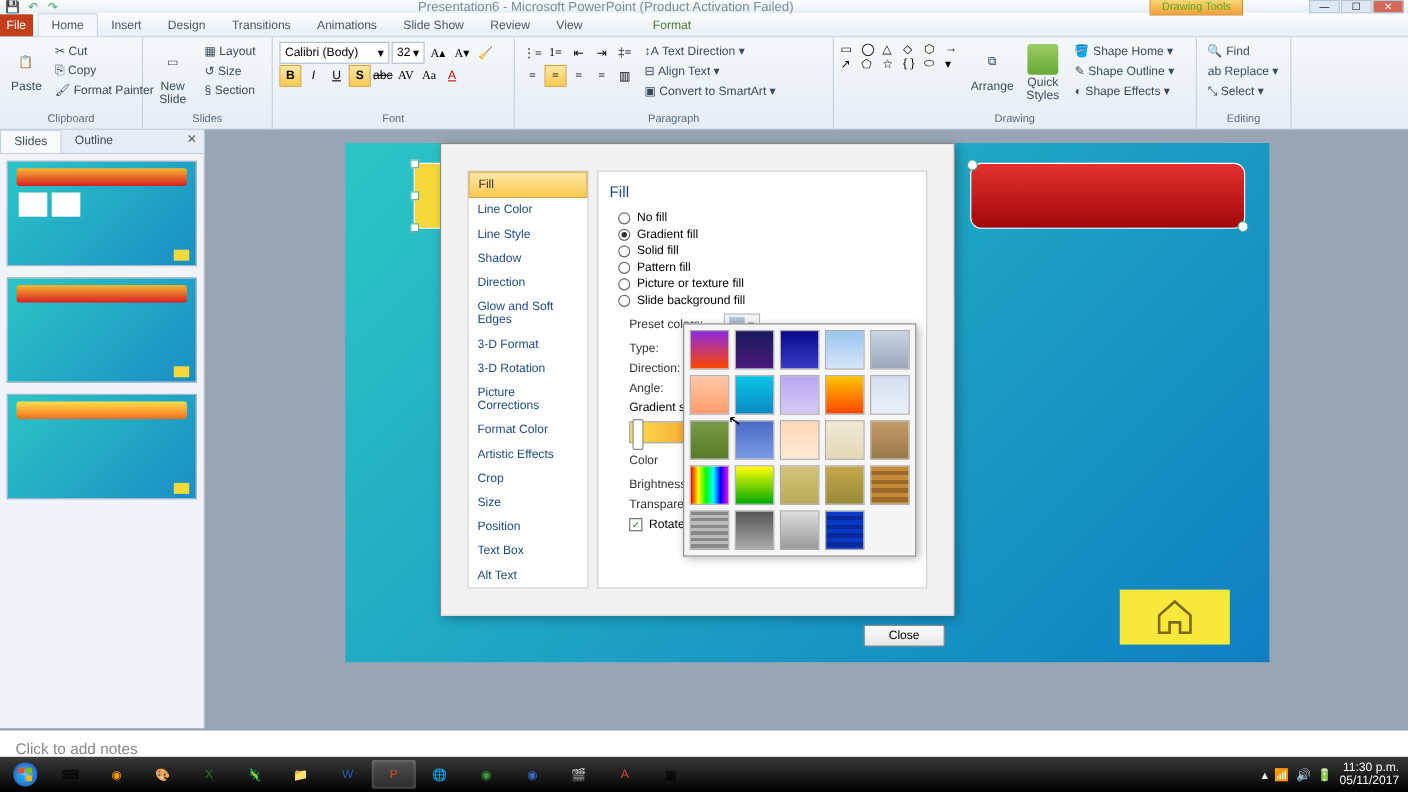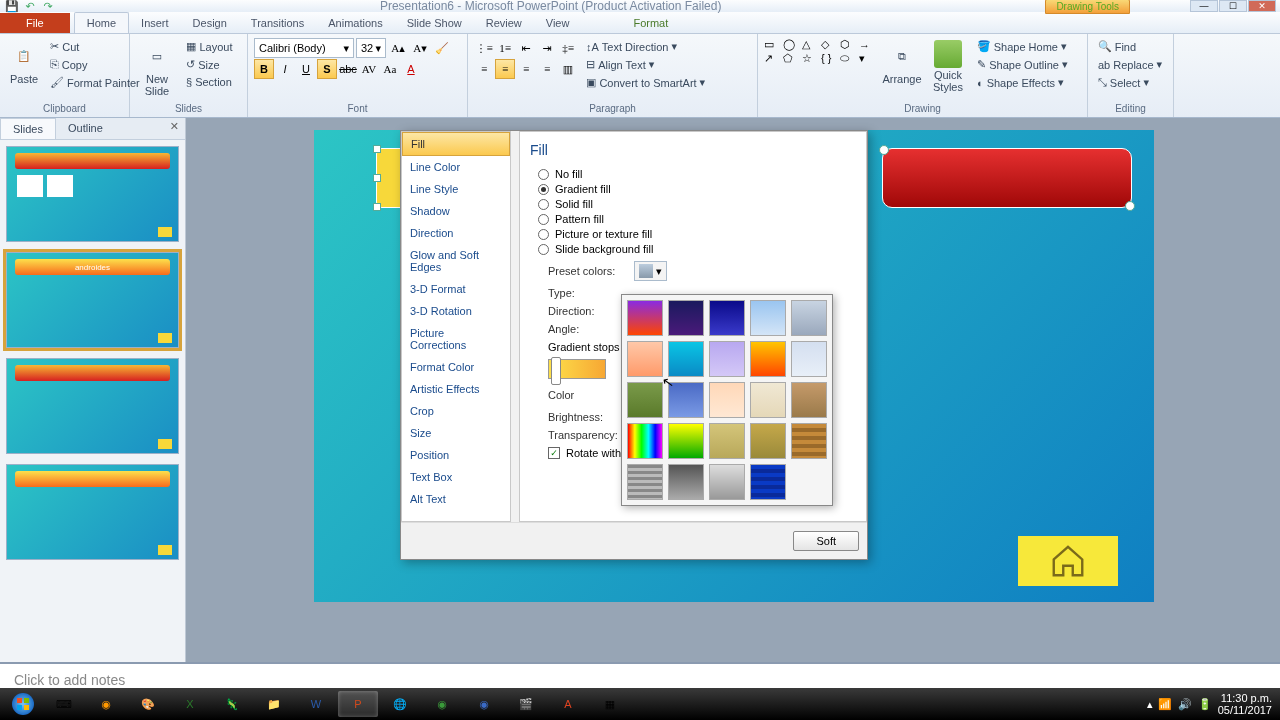--- a/index.html
+++ b/index.html
@@ -6,21 +6,21 @@
 body{width:1280px;height:720px;background:#fff;overflow:hidden;position:relative}
 .titlebar{height:12px;background:linear-gradient(#fcfdfe,#e6eef7);display:flex;align-items:center;padding:0 4px}
 .qat{display:flex;gap:2px;align-items:center}
 .qat-icon{width:16px;height:12px;display:flex;align-items:center;justify-content:center;color:#4a6}
 .title-text{flex:1;text-align:center;color:#7a8aa0;font-size:12px}
 .context-tab{background:linear-gradient(#f9d976,#f39f3a);padding:1px 10px;color:#5a2;font-size:10px;border:1px solid #d48a2a;border-radius:2px 2px 0 0}
 .winbtns{display:flex;gap:1px}
 .winbtn{width:28px;height:12px;background:#dde8f4;border:1px solid #b5c5d8;display:flex;align-items:center;justify-content:center;font-size:9px}
 .winbtn.close{background:#d16a58;color:#fff}
 .ribbon-tabs{height:22px;background:linear-gradient(#fcfdfe,#e6eef7);display:flex;align-items:flex-end;border-bottom:1px solid #bcc9da}
-.file-tab{background:#c43e1c;color:#fff;padding:4px 26px;font-size:11px;margin-right:4px}
+.file-tab{background:#c43e1c;color:#fff;padding:4px 6px;font-size:11px;margin-right:4px}
 .rtab{padding:4px 12px;color:#4a5568;cursor:pointer}
 .rtab.active{background:#f4f7fb;border:1px solid #bcc9da;border-bottom:none;border-radius:2px 2px 0 0}
 .rtab.fmt{color:#4a7a2a}
 .ribbon{height:84px;background:linear-gradient(#f5f8fb,#e6edf6);border-bottom:1px solid #a7b8cd;display:flex}
 .rgroup{border-right:1px solid #c3cfdd;padding:2px 6px;display:flex;flex-direction:column;justify-content:space-between;position:relative}
 .rgroup-label{font-size:10px;color:#5a6b82;text-align:center;padding-bottom:1px}
 .rgroup-content{flex:1;display:flex;align-items:flex-start;gap:4px;padding-top:2px}
 .rbtn{display:flex;align-items:center;gap:3px;padding:2px 4px;color:#3a4a5e;white-space:nowrap}
 .rbtn-big{flex-direction:column;width:42px;text-align:center;gap:1px;padding:2px}
 .ricon{width:16px;height:16px;display:inline-flex;align-items:center;justify-content:center}
@@ -49,21 +49,21 @@
 .slide{position:absolute;left:128px;top:12px;width:840px;height:472px;background:linear-gradient(135deg,#2cc5c5,#0f7fc2)}
 .shape-red{position:absolute;top:18px;right:22px;width:250px;height:60px;background:linear-gradient(#e63030,#a00808);border-radius:10px;border:1px solid #fff}
 .shape-red::before,.shape-red::after{content:'';position:absolute;width:8px;height:8px;background:#fff;border:1px solid #5a9;border-radius:50%}
 .shape-red::before{top:-4px;left:-4px}
 .shape-red::after{bottom:-4px;right:-4px}
 .shape-yel{position:absolute;top:18px;left:62px;width:30px;height:60px;background:#f7d83a;border-radius:6px 0 0 6px;border:1px solid #fff}
 .handle{position:absolute;width:8px;height:8px;background:#fff;border:1px solid #5a9}
 .home-shape{position:absolute;bottom:16px;right:36px;width:100px;height:50px;background:#f7e83a;display:flex;align-items:center;justify-content:center}
 .home-shape svg{width:38px;height:38px}
 .dialog{position:absolute;left:214px;top:12px;width:468px;height:430px;background:#f1f1f1;border:1px solid #888;box-shadow:3px 3px 10px rgba(0,0,0,.3);display:flex;flex-direction:column}
-.dlg-body{flex:1;display:flex;padding:0;gap:8px}
+.dlg-body{flex:1;display:flex;padding:24px;gap:8px}
 .dlg-cats{width:110px;border:1px solid #c8c8c8;background:#fff}
 .dlg-cat{padding:5px 8px;color:#1a4b8c;cursor:pointer;font-size:11px}
 .dlg-cat.active{background:linear-gradient(#fde7a5,#fbc94f);color:#333;border:1px solid #d6a33c}
 .dlg-main{flex:1;border:1px solid #c8c8c8;background:#fff;padding:10px}
 .dlg-title{font-size:14px;color:#1a4b8c;margin-bottom:10px}
 .radio-row{display:flex;align-items:center;gap:6px;margin:3px 0;padding-left:8px}
 .radio{width:11px;height:11px;border:1px solid #666;border-radius:50%;display:flex;align-items:center;justify-content:center}
 .radio.on::after{content:'';width:5px;height:5px;background:#333;border-radius:50%}
 .form-row{display:flex;align-items:center;margin:6px 0;padding-left:18px;gap:6px}
 .form-lbl{width:80px;color:#333}
@@ -323,24 +323,20 @@
     </div>
     <div class="thumbs">
       <div class="thumb">
           <div class="th-bar red"></div>
           <div style="position:absolute;top:28px;left:10px;display:flex;gap:4px">
             <div style="width:26px;height:22px;background:#fff"></div>
             <div style="width:26px;height:22px;background:#fff"></div>
           </div>
           <div class="th-home"></div>
         </div>
-      <div class="thumb sel">
-          <div class="th-bar org" style="display:flex;align-items:center;justify-content:center;color:#fff;font-size:8px">androides</div>
-          <div class="th-home"></div>
-        </div>
       <div class="thumb">
           <div class="th-bar red"></div>
           <div class="th-home"></div>
         </div>
       <div class="thumb">
           <div class="th-bar org"></div>
           <div class="th-home"></div>
         </div>
     </div>
   </div>
@@ -440,21 +436,21 @@
           <div class="form-row">
               <span class="form-lbl">Transparency:</span>
             </div>
           <div class="form-row" style="padding-left:18px">
               <span class="chk">✓</span>
               <span>Rotate with shape</span>
             </div>
         </div>
       </div>
       <div class="dlg-btns">
-          <button class="btn">Soft</button>
+          <button class="btn">Close</button>
         </div>
     </div>
 
     <div class="preset-pop">
       <div class="psw" style="background:linear-gradient(#8a2be2,#ff4500)"></div>
       <div class="psw" style="background:linear-gradient(#1a1a5e,#4a1a7a)"></div>
       <div class="psw" style="background:linear-gradient(#0a0a8a,#3a3aca)"></div>
       <div class="psw" style="background:linear-gradient(#9ac5f0,#d4e5f7)"></div>
       <div class="psw" style="background:linear-gradient(#c8d4e2,#9aa8bc)"></div>
       <div class="psw" style="background:linear-gradient(#ffc8a8,#ff9a6a)"></div>

